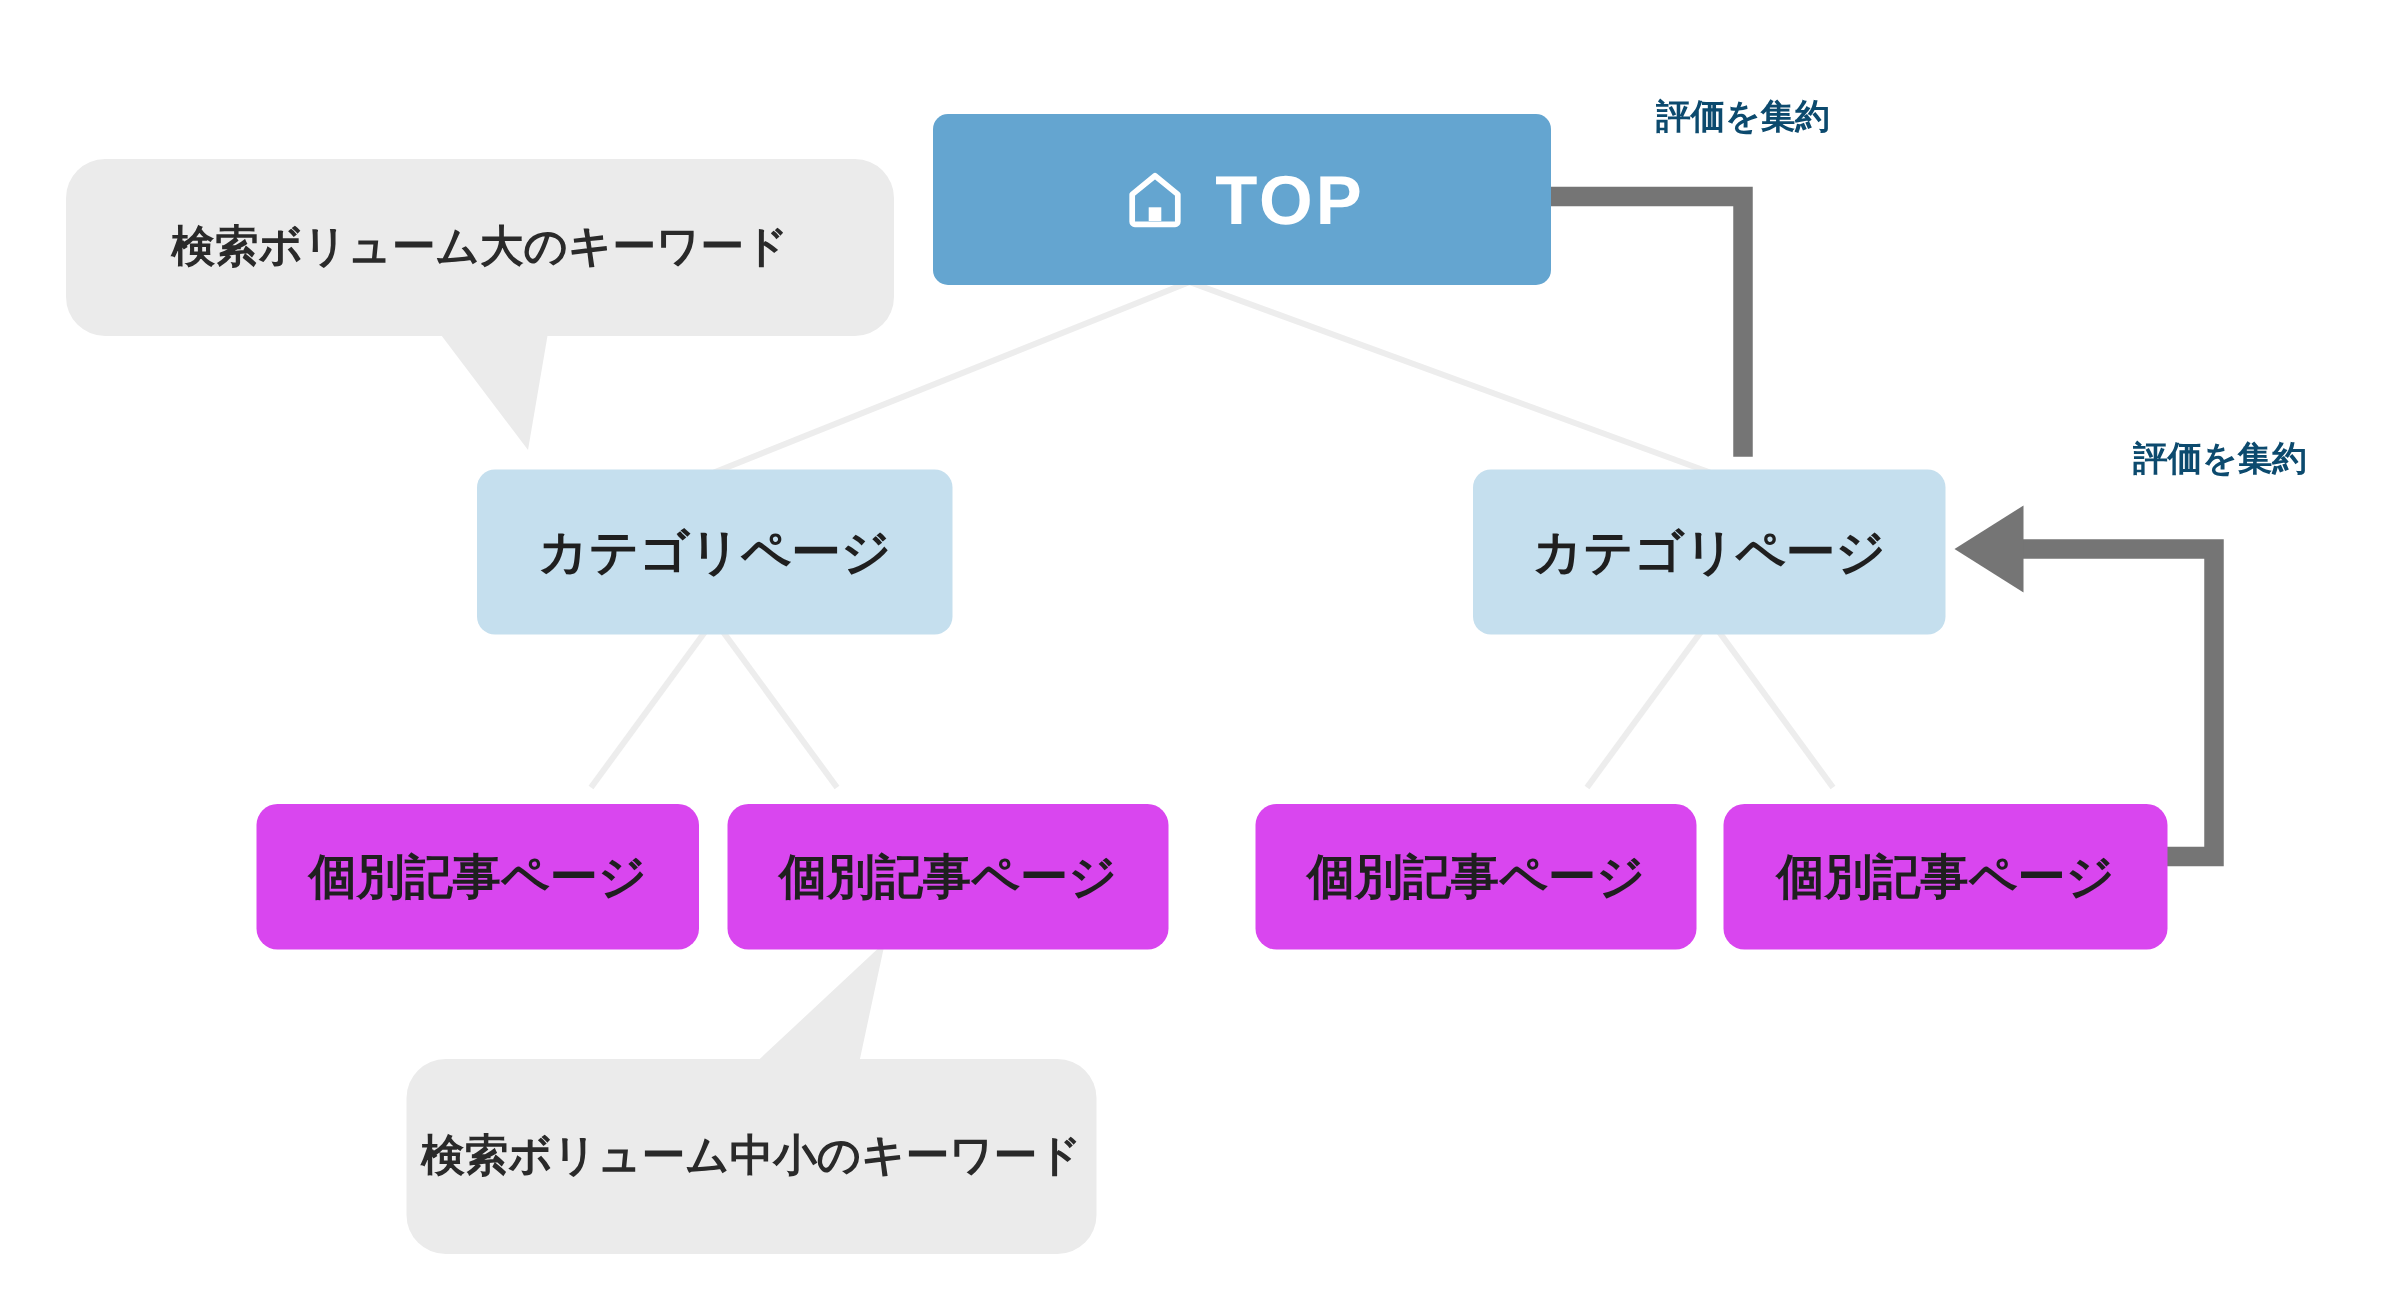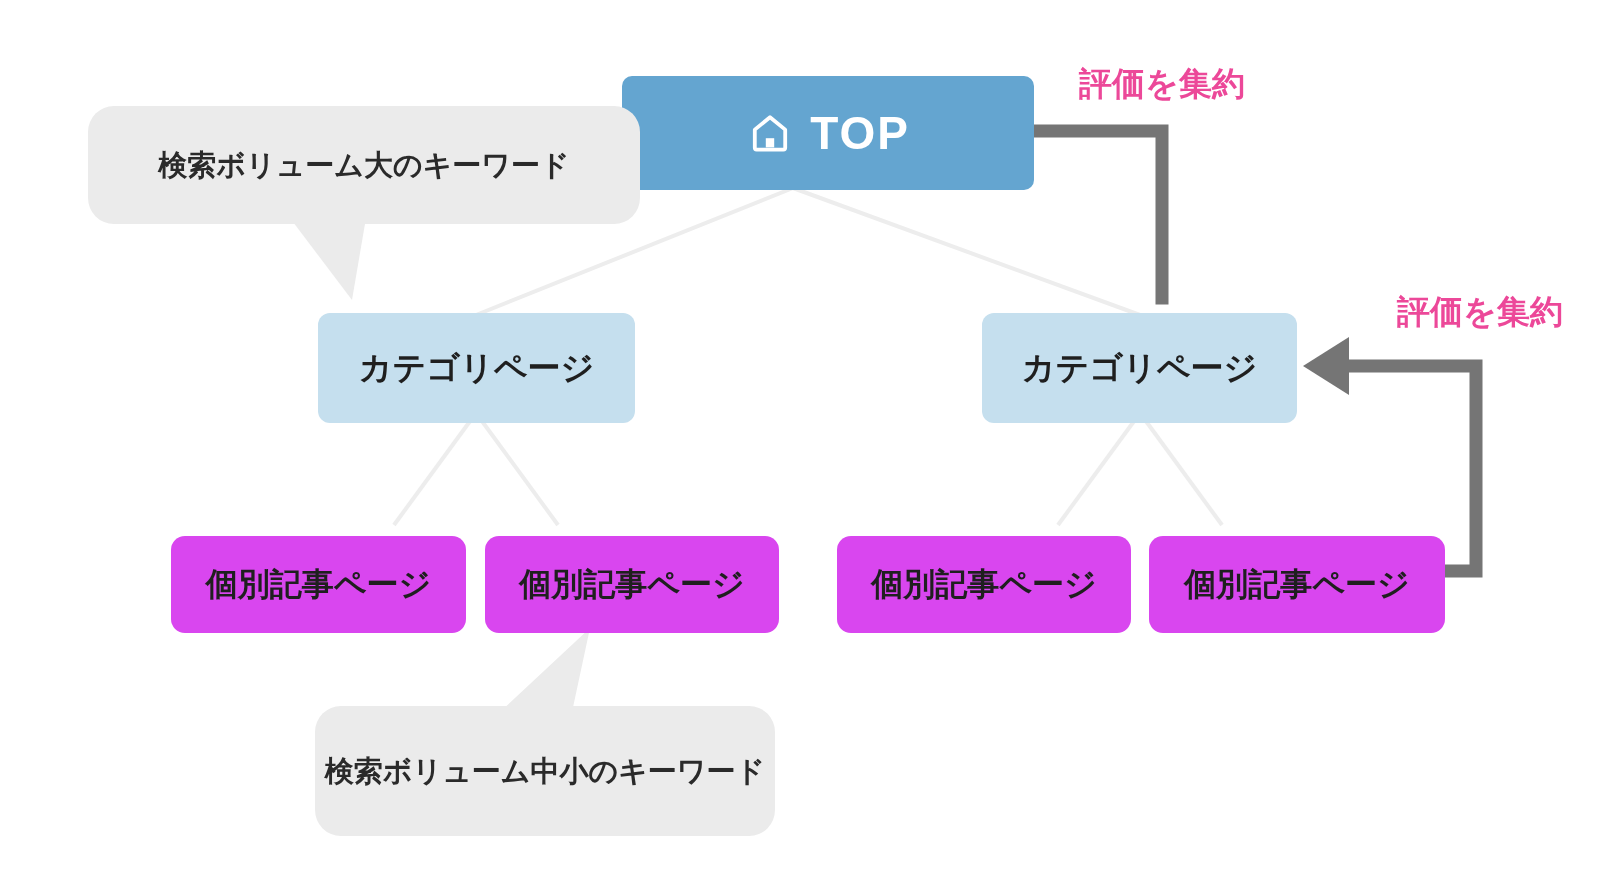--- a/index.html
+++ b/index.html
@@ -20,25 +20,25 @@
   .node-cat-1{left:318px;width:317px;}
   .node-cat-2{left:982px;width:315px;}
   .node-art{background:#d946ef;border-radius:14px;font-size:32px;top:536px;height:97px;}
   .node-art-1{left:171px;width:295px;}
   .node-art-2{left:485px;width:294px;}
   .node-art-3{left:837px;width:294px;}
   .node-art-4{left:1149px;width:296px;}
   .callout{
     position:absolute;background:#EBEBEB;border-radius:26px;
     display:flex;flex-direction:column;align-items:center;justify-content:center;
-    text-align:center;font-size:29px;line-height:44px;color:#2a2a2a;margin-left:44px;
+    text-align:center;font-size:29px;line-height:44px;color:#2a2a2a;
   }
   .callout-1{left:44px;top:106px;width:552px;height:118px;}
   .callout-2{left:271px;top:706px;width:460px;height:130px;}
-  .arrow-label{position:absolute;width:300px;text-align:center;font-size:33px;color:#ec4899;}
+  .arrow-label{position:absolute;width:300px;text-align:center;font-size:23px;color:#0c4a6e;}
   .arrow-label-1{left:1012px;top:62px;}
   .arrow-label-2{left:1330px;top:290px;}
   .home-icon-box{display:flex;align-items:center;}
 </style>
 </head>
 <body>
 
 <div class="stage">
 
   <svg class="layer" width="1600" height="876" viewBox="0 0 1600 876">

